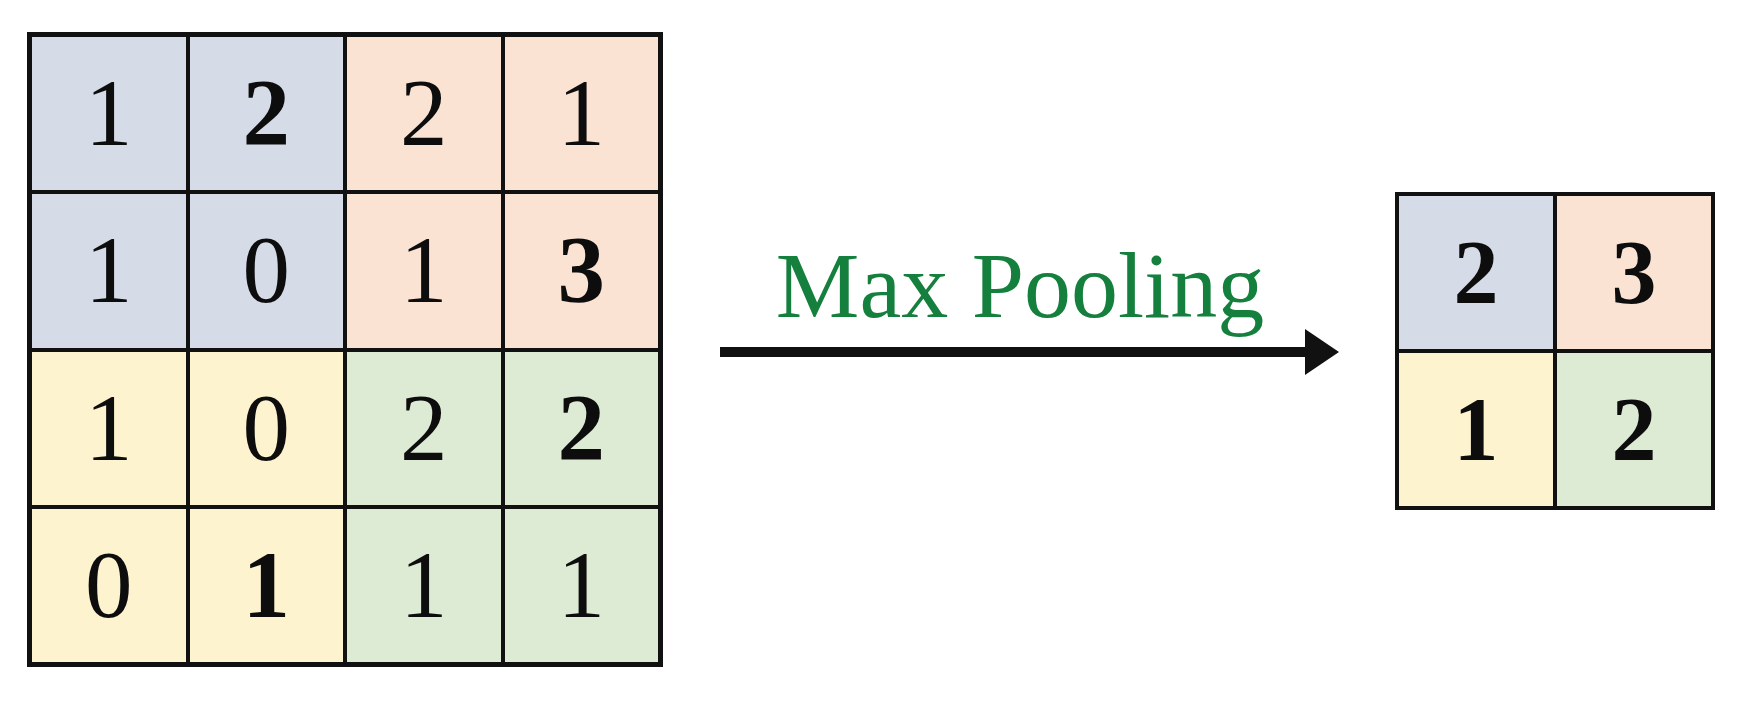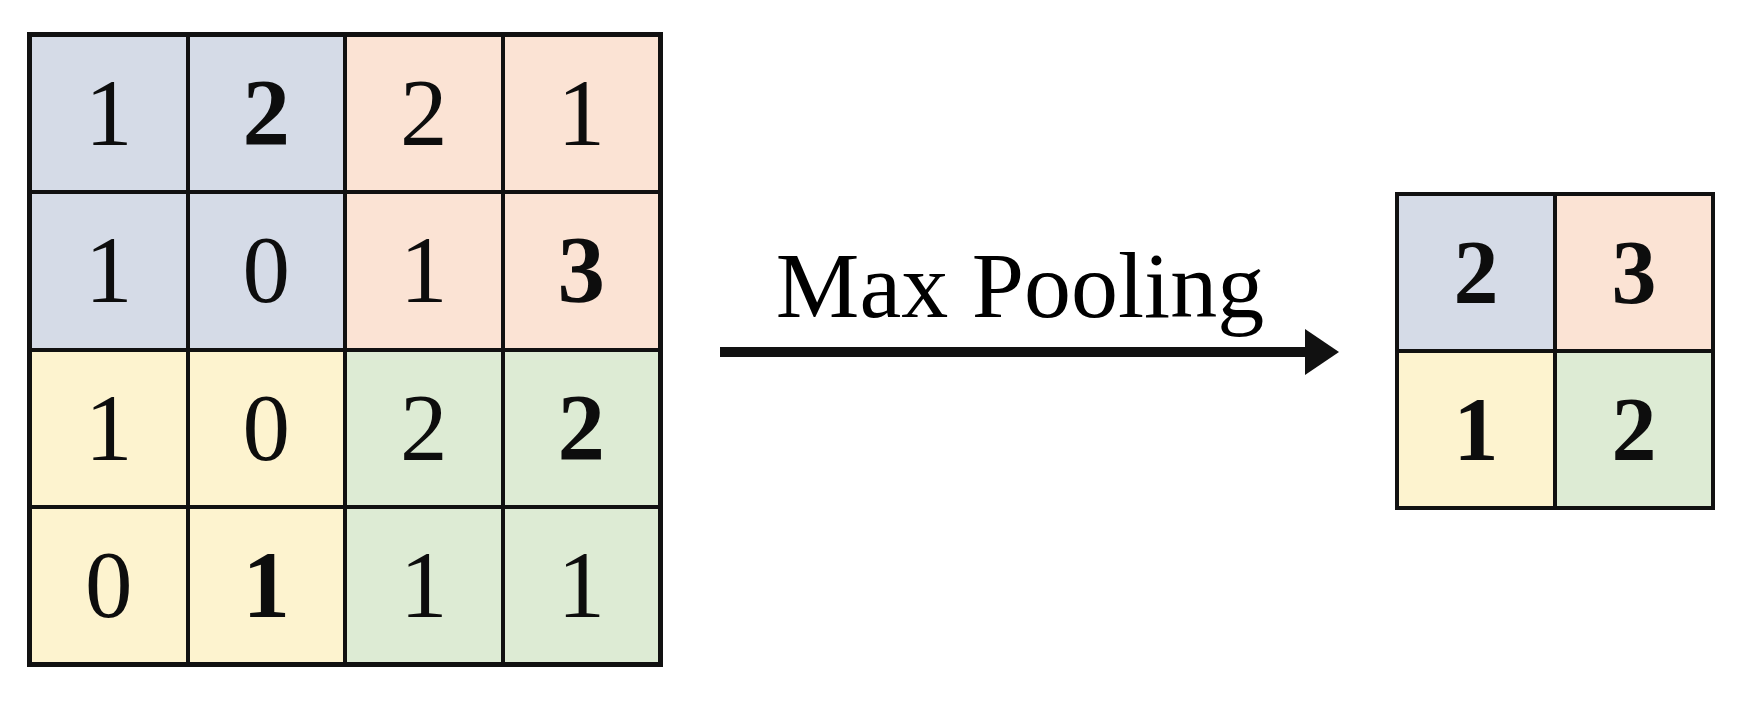--- a/index.html
+++ b/index.html
@@ -51,21 +51,21 @@
   .input-grid .cell { font-size: 95px; }
   .output-grid .cell { font-size: 90px; }
   .pool-label {
     position: absolute;
     left: 700px;
     top: 238px;
     width: 640px;
     text-align: center;
     font-size: 94px;
     line-height: 1;
-    color: #000000;
+    color: #15803d;
     white-space: nowrap;
   }
   .arrow-line {
     position: absolute;
     left: 720px;
     top: 347px;
     width: 590px;
     height: 10px;
     background: #111111;
   }

